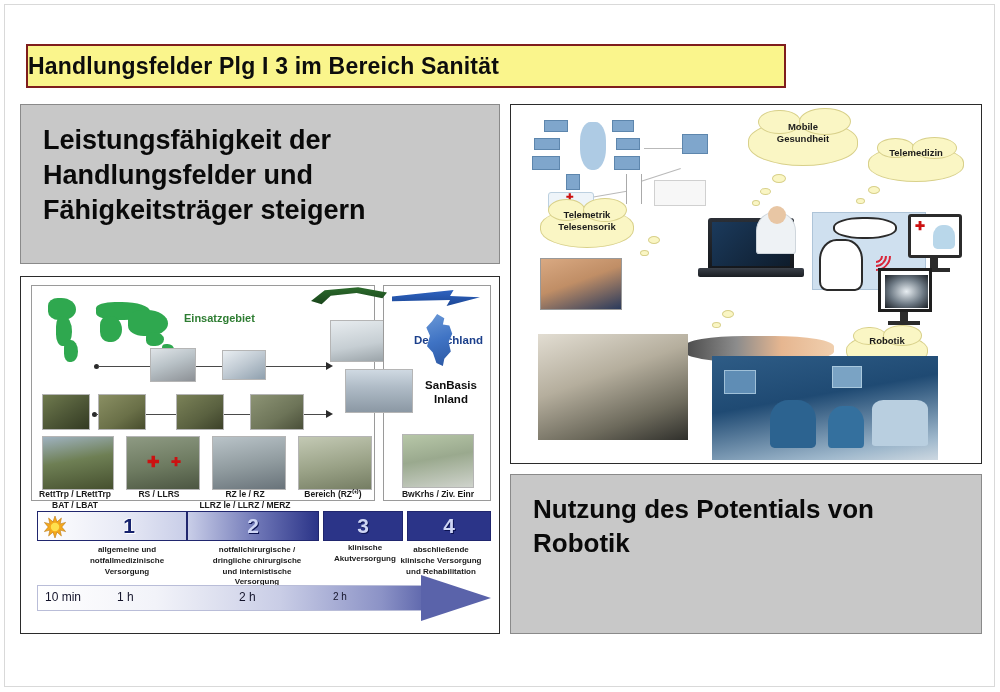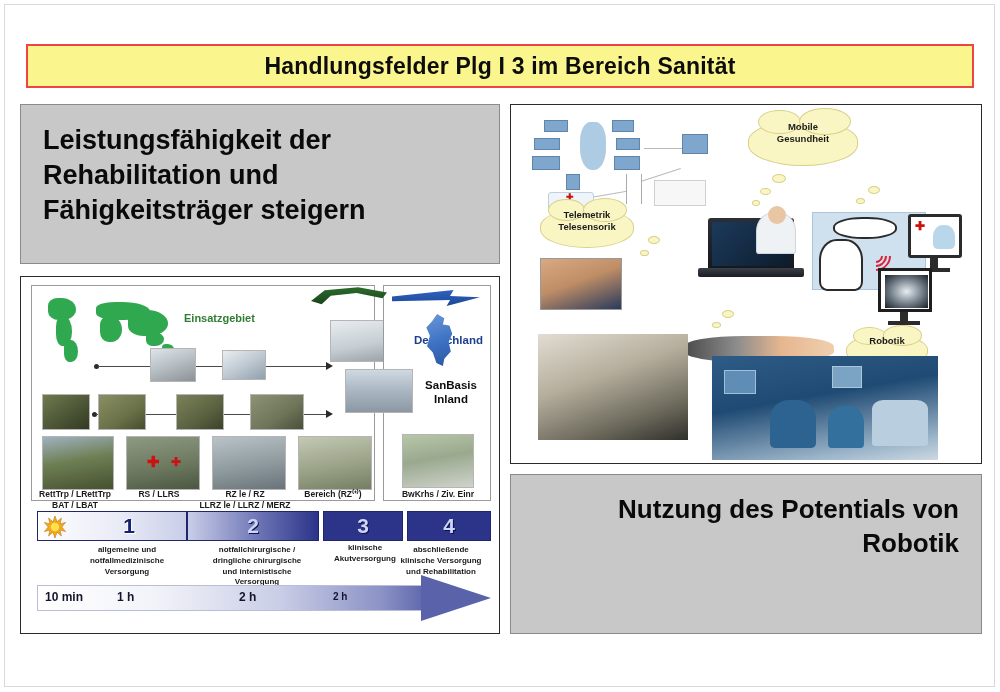--- a/index.html
+++ b/index.html
@@ -19,43 +19,43 @@
   #outer-frame {
     position: absolute; left: 4px; top: 4px;
     width: 991px; height: 683px;
     border: 1px solid #d9d9d9;
     pointer-events: none;
   }
 
   
   #title-banner {
     position: absolute; left: 26px; top: 44px;
-    width: 948px; height: 44px;
+    width: 760px; height: 44px;
     background: #faf58c;
-    border: 2px solid #ef4444;
-    display: flex; align-items: center; justify-content: center;
+    border: 2px solid #7f1d1d;
+    display: flex; align-items: center; 
   }
   #title-text {
     font-size: 23px; font-weight: bold; color: #0d0d0d;
     letter-spacing: .2px; white-space: nowrap;
   }
 
   
   .gray-panel {
     position: absolute;
     background: #c8c8c8;
     border: 1px solid #8a8a8a;
     padding: 18px 22px 10px 22px;
   }
   .gray-panel .line {
     font-size: 27px; font-weight: bold; color: #0a0a0a;
     line-height: 1.30; white-space: nowrap;
   }
   #panel-left-statement { left: 20px; top: 104px; width: 480px; height: 160px; }
-  #panel-right-statement { left: 510px; top: 474px; width: 472px; height: 160px; text-align: right; }
+  #panel-right-statement { left: 510px; top: 474px; width: 472px; height: 160px; }
   #panel-right-statement .line { font-size: 26px; }
 
   
   .img-frame {
     position: absolute;
     background: #ffffff;
     border: 1px solid #2b2b2b;
     overflow: hidden;
   }
   #panel-rescue-chain { left: 20px; top: 276px; width: 480px; height: 358px; }
@@ -155,21 +155,21 @@
     background: linear-gradient(90deg,#ffffff 0%,#f2f3f9 30%,#c9cde6 62%,#8b92c6 88%,#5a63aa 100%);
     border: 1px solid #b9bdd8; border-right: none;
   }
   #time-head {
     position: absolute; left: 384px; top: -4px; width: 0; height: 0;
     border-top: 23px solid transparent; border-bottom: 23px solid transparent;
     border-left: 70px solid #5a63aa;
   }
   .time-tick {
     position: absolute; top: 11px;
-    font-size: 12px; font-weight: bold; color: #14142b;
+    font-size: 12px; font-weight: normal; color: #14142b;
   }
   .time-tick.small { font-size: 10px; top: 12px; }
 
   
   #ehealth-inner { position: absolute; inset: 5px; }
   .cloud {
     position: absolute;
     background: #faf6c4;
     border: 1px solid #d8d08a;
     border-radius: 50% / 46%;
@@ -293,21 +293,21 @@
 <div id="slide">
 
   <div id="outer-frame"></div>
 
   <div id="title-banner">
     <div id="title-text">Handlungsfelder Plg I 3 im Bereich Sanität</div>
   </div>
 
   <div class="gray-panel" id="panel-left-statement">
     <div class="line">Leistungsfähigkeit der</div>
-    <div class="line">Rehabilitation und</div>
+    <div class="line">Handlungsfelder und</div>
     <div class="line">Fähigkeitsträger steigern</div>
   </div>
 
   <div class="gray-panel" id="panel-right-statement">
     <div class="line">Nutzung des Potentials von</div>
     <div class="line">Robotik</div>
   </div>
 
   <div class="img-frame" id="panel-rescue-chain">
     <div id="rescue-inner">
@@ -460,20 +460,23 @@
         <div style="position:absolute;left:124px;top:62px;width:52px;height:26px;background:#f7f7f7;border:1px solid #d0d0d0;"></div>
       </div>
 
       <div class="cloud" style="left:232px; top:10px; width:110px; height:46px;">
         <span>
           <span>Mobile</span><br>
           <span>Gesundheit</span>
         </span>
       </div>
 
+      <div class="cloud" style="left:352px; top:36px; width:96px; height:36px;">
+        <span>Telemedizin</span>
+      </div>
 
       <div class="cloud" style="left:24px; top:98px; width:94px; height:40px;">
         <span>
           <span>Telemetrik</span><br>
           <span>Telesensorik</span>
         </span>
       </div>
 
 
       <div class="cloud" style="left:330px; top:224px; width:82px; height:34px;">

